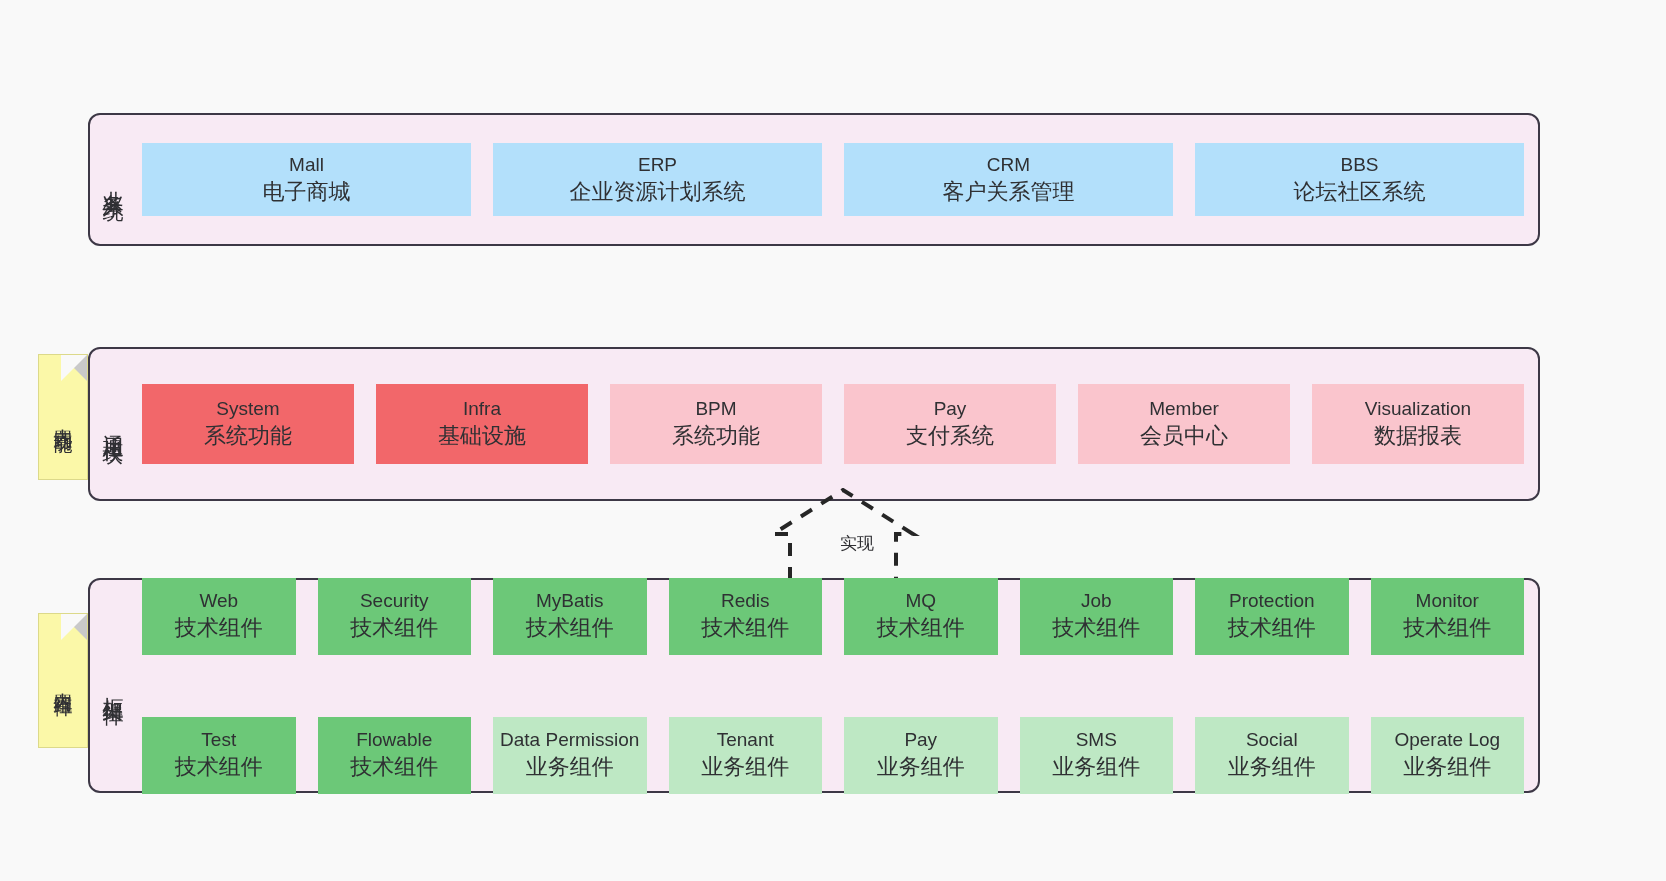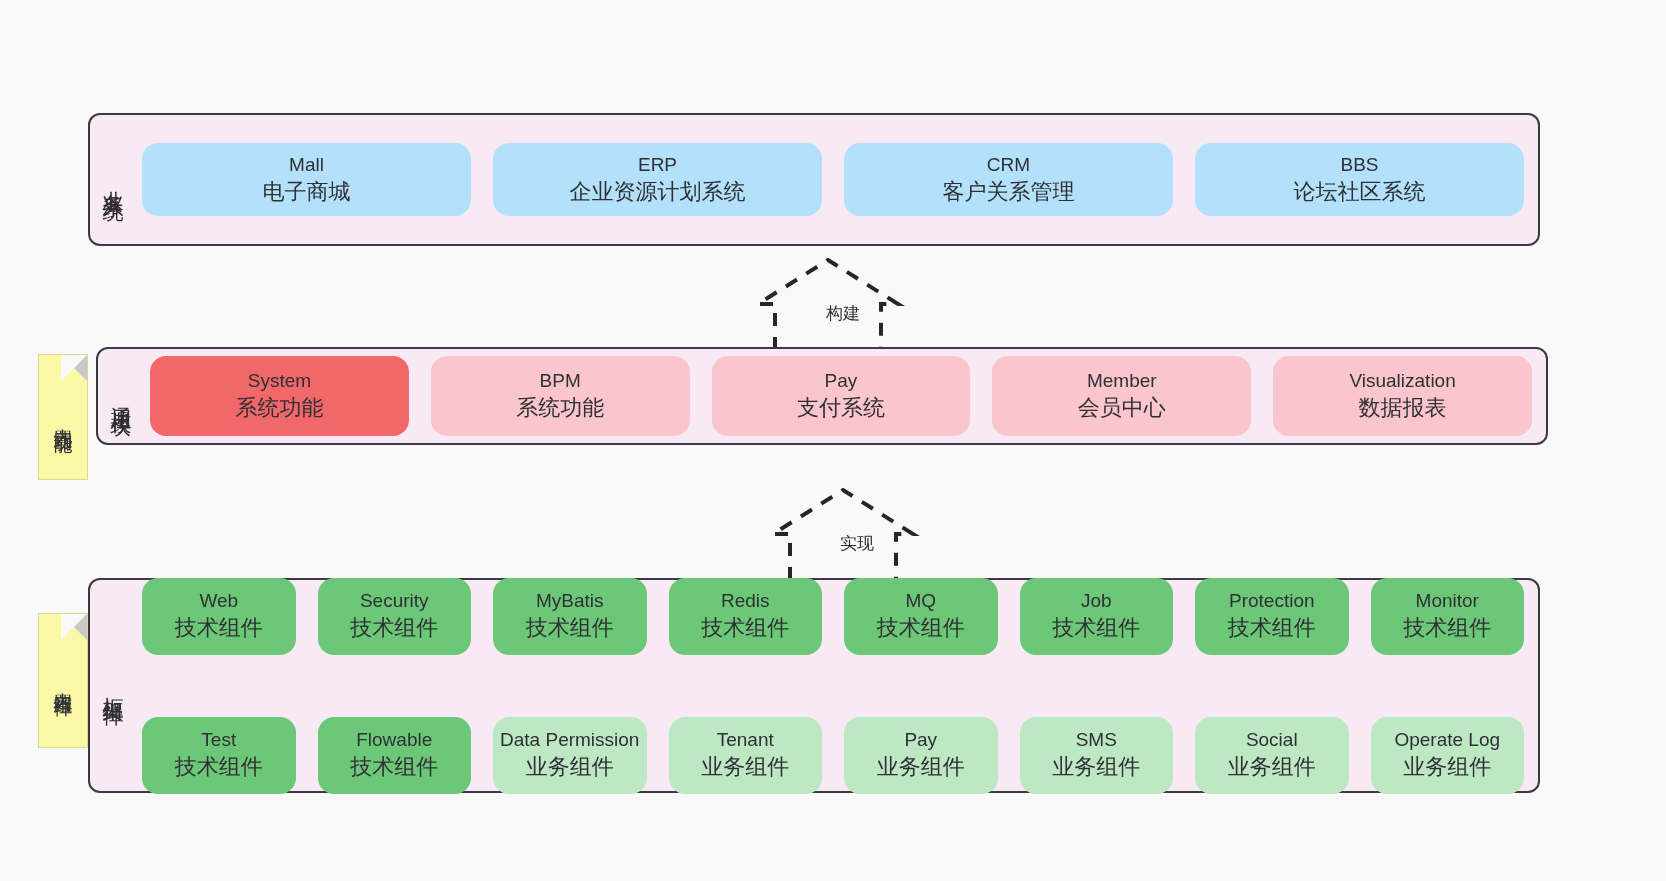--- a/index.html
+++ b/index.html
@@ -64,21 +64,21 @@
     align-items: stretch;
     justify-content: space-between;
     gap: 22px;
   }
   .row + .row { margin-top: 26px; }
 
   
   .node {
     flex: 1 1 0;
     box-sizing: border-box;
-    border-radius: 16px;
+    border-radius: 0;
     display: flex;
     flex-direction: column;
     align-items: center;
     justify-content: center;
     text-align: center;
     color: #2f3033;
     line-height: 1.30;
     padding: 4px 6px;
   }
   .node .t1 {
@@ -92,21 +92,21 @@
   }
 
   .node.blue        { background: #b3e0fb; }
   .node.red         { background: #f2676a; }
   .node.pink        { background: #fac5cd; }
   .node.green       { background: #6cc878; }
   .node.lightgreen  { background: #bee8c4; }
 
   
   #layer-business  { left: 88px;  top: 113px; width: 1452px; height: 133px; }
-  #layer-common    { left: 96px;  top: 347px; width: 1452px; height: 98px; }
+  #layer-common    { left: 88px;  top: 347px; width: 1452px; height: 154px; }
   #layer-framework { left: 88px;  top: 578px; width: 1452px; height: 215px; }
 
   #layer-business  .layer-body { padding-left: 6px; }
   #layer-common    .layer-body { padding-left: 6px; }
   #layer-framework .layer-body { padding-left: 6px; gap: 36px; }
 
   #layer-business  .row .node  { height: 73px; }
   #layer-common    .row .node  { height: 80px; }
   #layer-framework .row .node  { height: 77px; }
 
@@ -211,37 +211,35 @@
 
         <div class="node blue">
           <div class="t1">BBS</div>
           <div class="t2">论坛社区系统</div>
         </div>
 
       </div>
     </div>
   </div>
 
-  <div class="arrow-group" id="arrow-build">
-    <svg width="200" height="92" viewBox="0 0 200 92">
-      <path d="M 35 92 L 35 46 L 18 46 L 88 2 L 158 46 L 141 46 L 141 92" fill="none" stroke="#262626" stroke-width="4" stroke-dasharray="13 11" stroke-linejoin="miter"></path>
-    </svg>
-    <div class="arrow-label">构建</div>
-  </div>
 
   <div class="layer" id="layer-common">
     <div class="layer-title">通用模块</div>
     <div class="layer-body">
       <div class="row">
 
         <div class="node red">
           <div class="t1">System</div>
           <div class="t2">系统功能</div>
         </div>
 
+        <div class="node red">
+          <div class="t1">Infra</div>
+          <div class="t2">基础设施</div>
+        </div>
 
         <div class="node pink">
           <div class="t1">BPM</div>
           <div class="t2">系统功能</div>
         </div>
 
         <div class="node pink">
           <div class="t1">Pay</div>
           <div class="t2">支付系统</div>
         </div>

